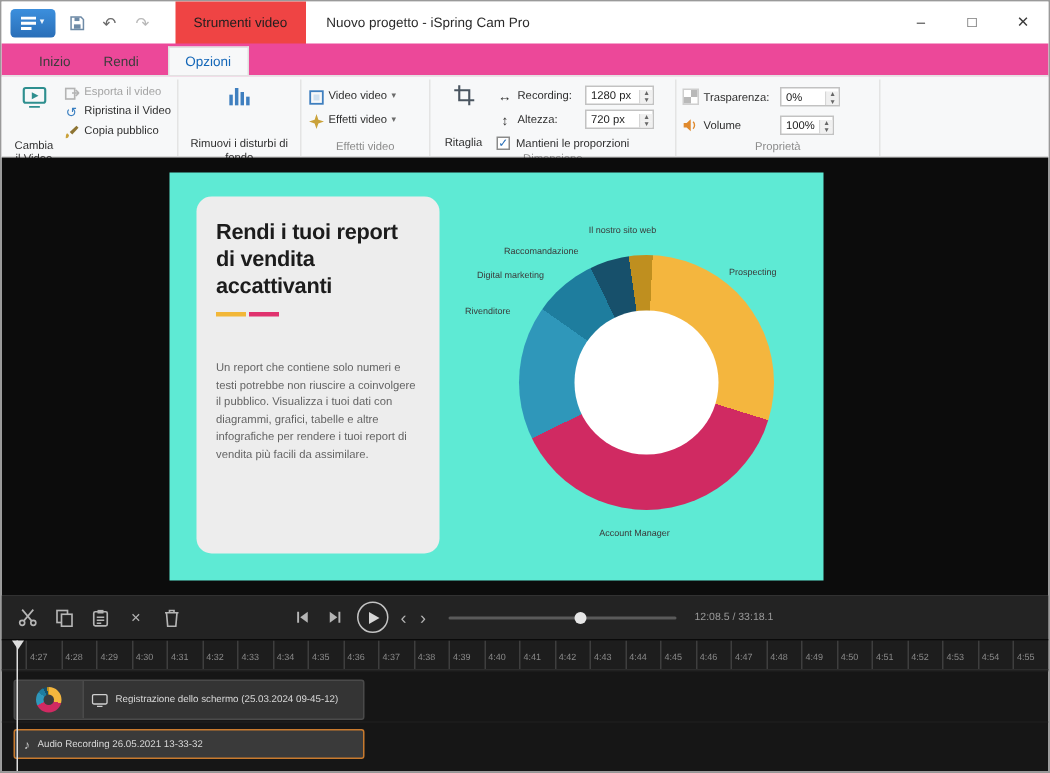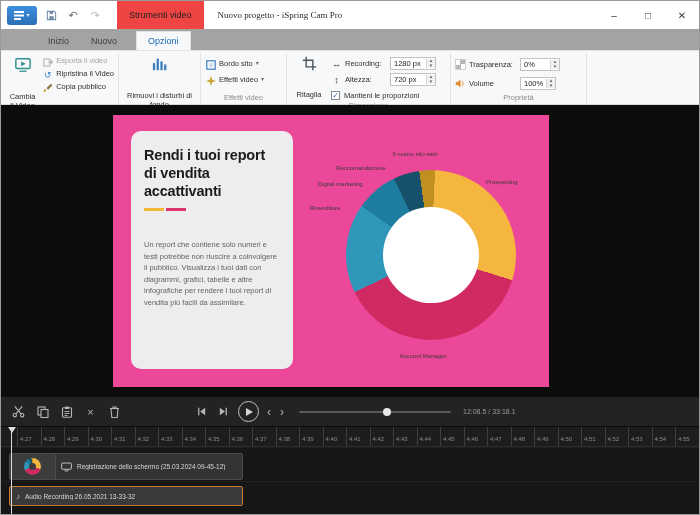--- a/index.html
+++ b/index.html
@@ -26,26 +26,26 @@
   }
   .app-btn svg { display:block; }
   .app-btn .caret { font-size:6px; line-height:1; color:#eaf3fc; }
   .qat-btn { width:16px; height:16px; display:flex; align-items:center; justify-content:center; font-size:11px; color:#6b6b6b; }
   .qat-btn.dim { color:#b9b9b9; }
   .ctx-tab {
     margin-left:6px; height:36px; padding:16px 12px;
     background:#ef4444; color:#1f1f1f; font-size:9px;
     display:flex; align-items:center;
   }
-  .win-title { font-size:9px; color:#2b2b2b; padding-left:14px; flex:1; white-space:nowrap; overflow:hidden;font-family:Liberation Serif, serif; }
+  .win-title { font-size:9px; color:#2b2b2b; padding-left:14px; flex:1; white-space:nowrap; overflow:hidden; }
   .win-controls { display:flex; height:28px; }
   .wc { width:34px; height:28px; display:flex; align-items:center; justify-content:center; font-size:10px; color:#3a3a3a; }
 
   
-  .tabrow { height:22px; background:#a3a3a3; display:flex; align-items:flex-end; padding-left:36px; border-bottom:1px solid #e2e2e2; flex:0 0 auto; }
+  .tabrow { height:22px; background:#ec4899; display:flex; align-items:flex-end; padding-left:14px; border-bottom:1px solid #e2e2e2; flex:0 0 auto; }
   .tab { font-size:9px; color:#3c3c3c; padding:4px 11px; }
   .tab.active {
     color: var(--accent,#1467b8);
     background:#f7f8f9;
     border:1px solid #e0e0e0; border-bottom:none;
     margin-left:8px;
   }
 
   
   .ribbon { height:54px; background:#f7f8f9; display:flex; align-items:stretch; border-bottom:1px solid #d9d9d9; padding:2px 0 0 2px; flex:0 0 auto; }
@@ -54,32 +54,32 @@
   .rgroup-label { text-align:center; font-size:7.5px; color:#8c8c8c; padding:1px 0 2px; }
   .big-btn { width:44px; display:flex; flex-direction:column; align-items:center; text-align:center; padding-top:2px; }
   .big-btn .bb-label { font-size:7.5px; color:#2f2f2f; line-height:1.15; margin-top:20px; }
   .stack { display:flex; flex-direction:column; gap:2px; padding-top:2px; }
   .sm-btn { display:flex; gap:3px; font-size:7.5px; color:#2f2f2f; white-space:nowrap; }
   .sm-btn.disabled { color:#a4a4a4; }
   .sm-btn .caret { font-size:6px; color:#6b6b6b; }
   .iconbox { width:11px; height:11px; display:flex; align-items:center; justify-content:center; font-size:9px; flex:0 0 auto; }
   .field { display:flex; align-items:center; gap:3px; font-size:7.5px; color:#2f2f2f; }
   .f-label { width:42px; }
-  .spin { display:flex; align-items:center; border:1px solid #c2c2c2; background:#fff; height:13px; width:46px; }
+  .spin { display:flex; align-items:flex-end; border:1px solid #c2c2c2; background:#fff; height:13px; width:46px; }
   .spin-val { flex:1; font-size:7.5px; padding:1px 3px; color:#222; white-space:nowrap; overflow:hidden; }
   .spin-btns { width:9px; display:flex; flex-direction:column; border-left:1px solid #d6d6d6; }
   .spin-btns i { flex:1; font-style:normal; font-size:4.5px; line-height:1; color:#666; display:flex; align-items:center; justify-content:center; background:#f0f0f0; }
   .check { display:flex; align-items:center; gap:4px; font-size:7.5px; color:#2f2f2f; margin-top:2px; }
   .check .box { width:9px; height:9px; border:1px solid #8a8a8a; background:#fff; font-size:8px; line-height:8px; color:#2a6fb8; display:flex; align-items:center; justify-content:center; }
   .checker { width:11px; height:11px; border:1px solid #cfcfcf;
     background: conic-gradient(#b9b9b9 25%, #fff 0 50%, #b9b9b9 0 75%, #fff 0); }
 
   
   .canvas { height:292px; background:#0c0c0c; position:relative; flex:0 0 auto; }
-  .slide { position:absolute; left:112px; top:10px; width:436px; height:272px; background:#ec4899; }
+  .slide { position:absolute; left:112px; top:10px; width:436px; height:272px; background:#5eead4; }
   .panel { position:absolute; left:18px; top:16px; width:162px; height:238px; background:#ededed; border-radius:10px; padding:16px 13px; }
   .panel h1 { font-size:14.5px; line-height:1.24; color:#1c1c1c; font-weight:bold; letter-spacing:-0.2px; }
   .uline { display:flex; gap:2px; margin-top:7px; }
   .uline span { width:20px; height:3px; display:block; }
   .uline .u1 { background: var(--underline-yellow,#f2b738); }
   .uline .u2 { background: var(--underline-pink,#e0326e); }
   .panel p { font-size:7.5px; line-height:1.55; color:#646464; margin-top:28px; }
   .chart { position:absolute; left:195px; top:0; width:241px; height:272px; }
   .donut { position:absolute; left:38px; top:55px; width:170px; height:170px; border-radius:50%; }
   .donut .hole { position:absolute; inset:22%; background:#fff; border-radius:50%; }
@@ -158,21 +158,21 @@
     <div class="win-title">Nuovo progetto - iSpring Cam Pro</div>
     <div class="win-controls">
       <div class="wc">–</div>
       <div class="wc">□</div>
       <div class="wc">✕</div>
     </div>
   </div>
 
   <div class="tabrow">
     <div class="tab">Inizio</div>
-    <div class="tab">Nuovo</div>
+    <div class="tab">Rendi</div>
     <div class="tab active">Opzioni</div>
   </div>
 
   <div class="ribbon">
 
     <div class="rgroup" style="width:116px">
       <div class="rgroup-body">
         <div class="big-btn">
           <svg width="18" height="17" viewBox="0 0 20 19">
               <rect x="2" y="3" width="16" height="11" rx="1.5" fill="none" stroke="#2e8f8f" stroke-width="1.6"></rect>
@@ -229,21 +229,21 @@
     <div class="rgroup" style="width:86px">
       <div class="rgroup-body">
         <div class="stack" style="gap:5px;padding-top:5px">
           <div class="sm-btn">
             <span class="iconbox">
                 <svg width="10" height="10" viewBox="0 0 10 10">
                   <rect x="0.8" y="0.8" width="8.4" height="8.4" fill="none" stroke="#3f7fbf" stroke-width="1.2"></rect>
                   <rect x="3" y="3" width="4" height="4" fill="#cfe0f0"></rect>
                 </svg>
               </span>
-            <span>Bordo sito</span>
+            <span>Video video</span>
             <span class="caret">▾</span>
           </div>
           <div class="sm-btn">
             <span class="iconbox">
                 <svg width="10" height="10" viewBox="0 0 12 12">
                   <path d="M6 0l1.5 4.5L12 6 7.5 7.5 6 12 4.5 7.5 0 6l4.5-1.5z" fill="#caa23a"></path>
                 </svg>
               </span>
             <span>Effetti video</span>
             <span class="caret">▾</span>

